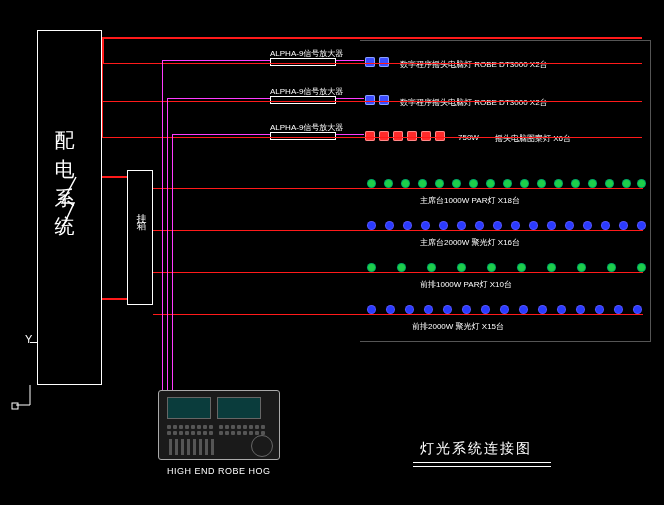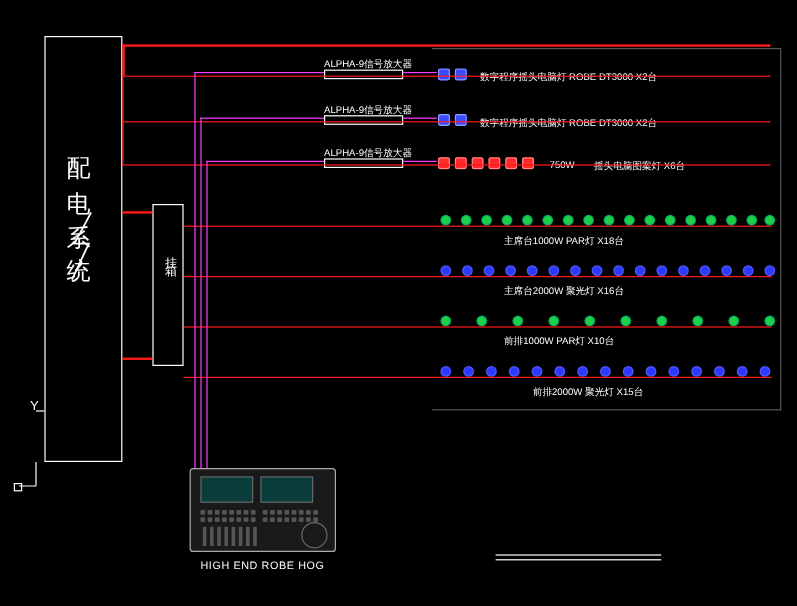--- a/index.html
+++ b/index.html
@@ -244,21 +244,21 @@
       <div class="dot blue" style="left:482px; top:306px;"></div>
       <div class="dot blue" style="left:501px; top:306px;"></div>
       <div class="dot blue" style="left:520px; top:306px;"></div>
       <div class="dot blue" style="left:539px; top:306px;"></div>
       <div class="dot blue" style="left:558px; top:306px;"></div>
       <div class="dot blue" style="left:577px; top:306px;"></div>
       <div class="dot blue" style="left:596px; top:306px;"></div>
       <div class="dot blue" style="left:615px; top:306px;"></div>
       <div class="dot blue" style="left:634px; top:306px;"></div>
   </div>
-  <div class="row-label" style="left:444px; top:321px;">前排2000W 聚光灯  X15台</div>
+  <div class="row-label" style="left:412px; top:321px;">前排2000W 聚光灯  X15台</div>
 
   <div class="wire" style="color:#ff1a1a; left:102px; top:37px; width:2px; height:26px;"></div>
   <div class="wire" style="color:#ff1a1a; left:102px; top:37px; width:540px; height:2px;"></div>
 
   <div class="wire" style="color:#ff1a1a; left:102px; top:63px; width:540px; height:1px;"></div>
   <div class="wire" style="color:#ff1a1a; left:102px; top:101px; width:540px; height:1px;"></div>
   <div class="wire" style="color:#ff1a1a; left:102px; top:137px; width:540px; height:1px;"></div>
   <div class="wire" style="color:#ff1a1a; left:153px; top:188px; width:490px; height:1px;"></div>
   <div class="wire" style="color:#ff1a1a; left:153px; top:230px; width:490px; height:1px;"></div>
   <div class="wire" style="color:#ff1a1a; left:153px; top:272px; width:490px; height:1px;"></div>
@@ -321,16 +321,17 @@
       <div class="console-fader" style="left:28px; top:48px; height:16px;"></div>
       <div class="console-fader" style="left:34px; top:48px; height:16px;"></div>
       <div class="console-fader" style="left:40px; top:48px; height:16px;"></div>
       <div class="console-fader" style="left:46px; top:48px; height:16px;"></div>
       <div class="console-fader" style="left:52px; top:48px; height:16px;"></div>
 
     <div style="position:absolute; right:6px; top:44px; width:20px; height:20px; border:1px solid #666; border-radius:50%;"></div>
   </div>
   <div class="small-label" style="left:167px; top:466px; font-size:9px; letter-spacing:0.5px;">HIGH END  ROBE HOG</div>
 
+  <div class="title" style="left:420px; top:440px;">灯光系统连接图</div>
   <div class="title-underline" style="left:413px; top:462px; width:138px;"></div>
   <div class="title-underline" style="left:413px; top:466px; width:138px;"></div>
 
 </div>
 
 </body></html>

